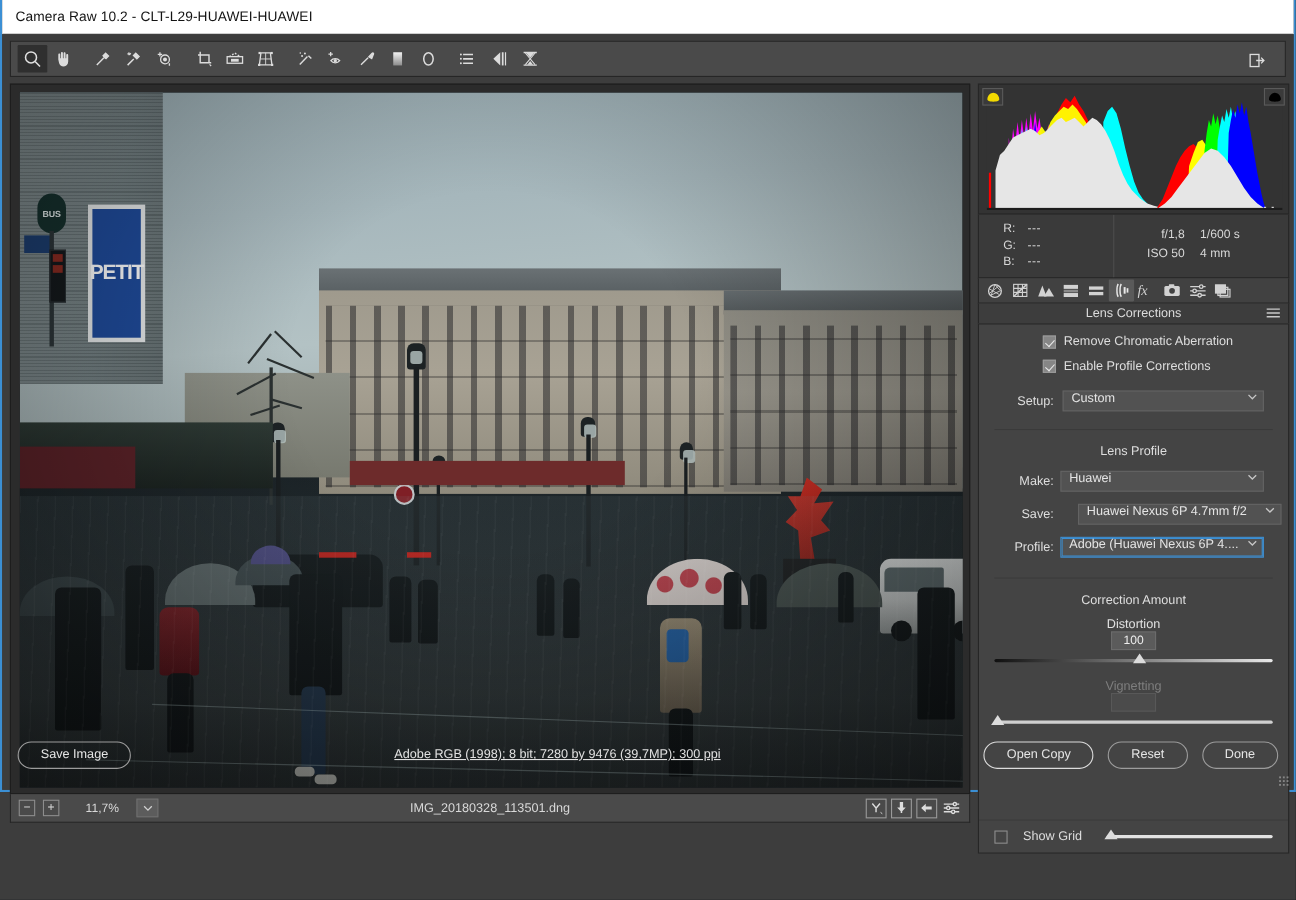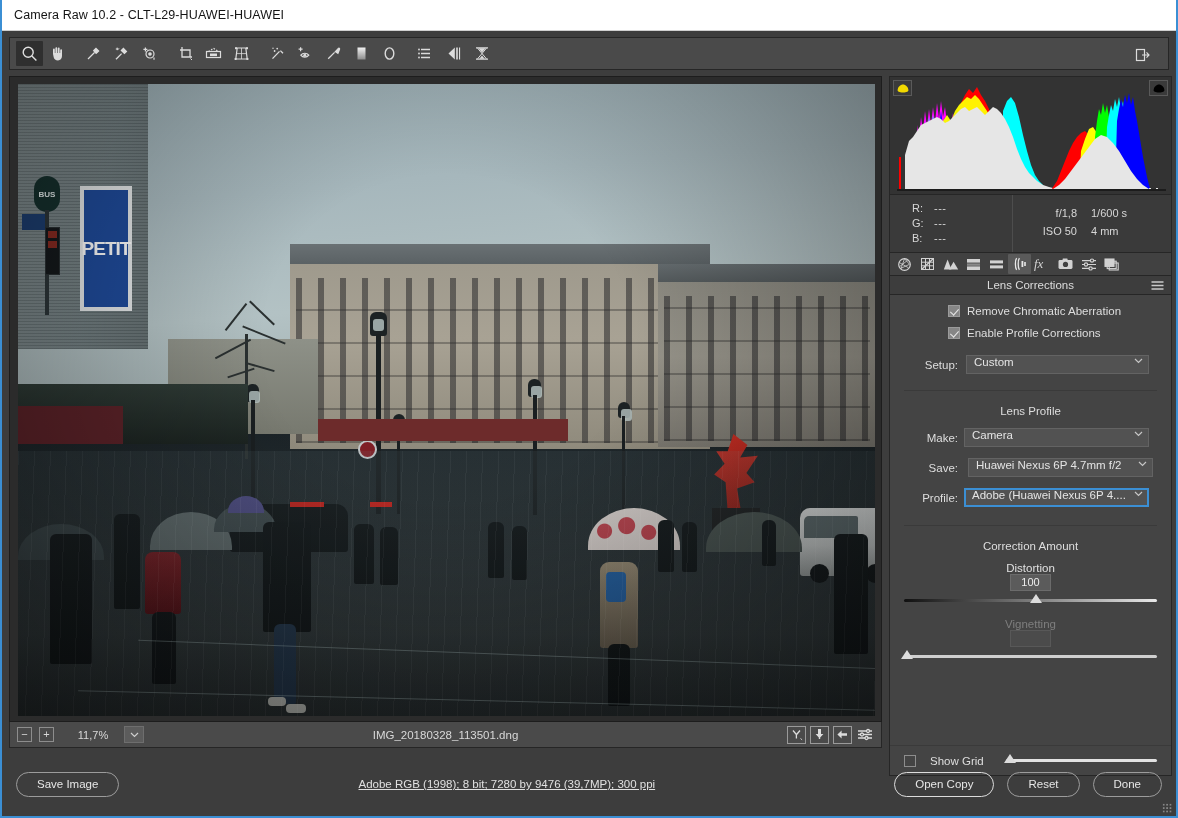--- a/index.html
+++ b/index.html
@@ -7,21 +7,21 @@
     width: 1178px; height: 818px;
     background: #3d3d3d;
     font-family: "Liberation Sans", sans-serif;
     overflow: hidden;
     position: relative;
   }
 
   
   #window {
     position: absolute; left: 0; top: 0;
-    width: 1178px; height: 818px;
+    width: 1178px; height: 720px;
     background: #3d3d3d;
     border: 2px solid #3b8fd4;
     border-top: none;
   }
   #titlebar {
     height: 31px;
     background: #ffffff;
     border-bottom: 1px solid #cfcfcf;
     display: flex; align-items: center;
     padding-left: 12px;
@@ -934,32 +934,32 @@
             </span>
           </div>
 
           <div class="hr" style="margin-top:16px;"></div>
 
           <div class="section-title">Lens Profile</div>
 
           <div class="field-row">
             <span class="field-label" style="width:58px;margin-left:10px;">Make:</span>
             <span class="dropdown" style="width:185px;margin-left:6px;">
-              <span>Camera</span>
+              <span>Huawei</span>
               <span class="caret">
                 <svg width="9" height="6" viewBox="0 0 9 6" fill="none" stroke="#c6c6c6" stroke-width="1.2">
                     <path d="M1 1l3.5 3.5L8 1"></path>
                   </svg>
               </span>
             </span>
           </div>
 
           <div class="field-row">
             <span class="field-label" style="width:58px;margin-left:10px;">Save:</span>
-            <span class="dropdown" style="width:185px;margin-left:10px;">
+            <span class="dropdown" style="width:185px;margin-left:22px;">
               <span>Huawei Nexus 6P 4.7mm f/2</span>
               <span class="caret">
                 <svg width="9" height="6" viewBox="0 0 9 6" fill="none" stroke="#c6c6c6" stroke-width="1.2">
                     <path d="M1 1l3.5 3.5L8 1"></path>
                   </svg>
               </span>
             </span>
           </div>
 
           <div class="field-row">

